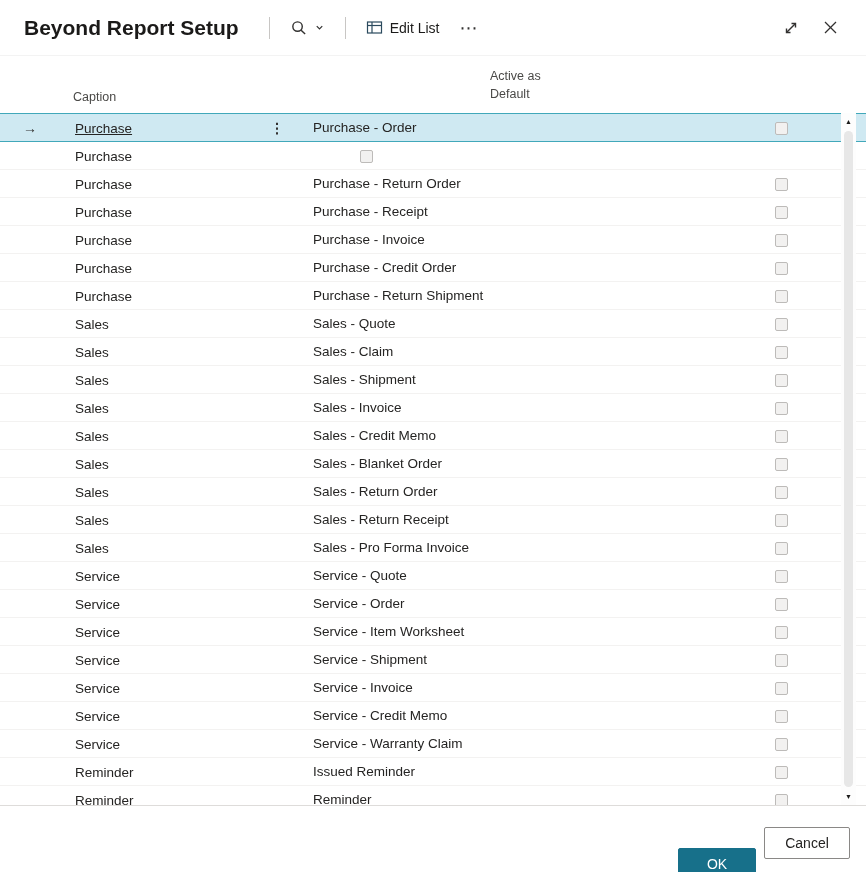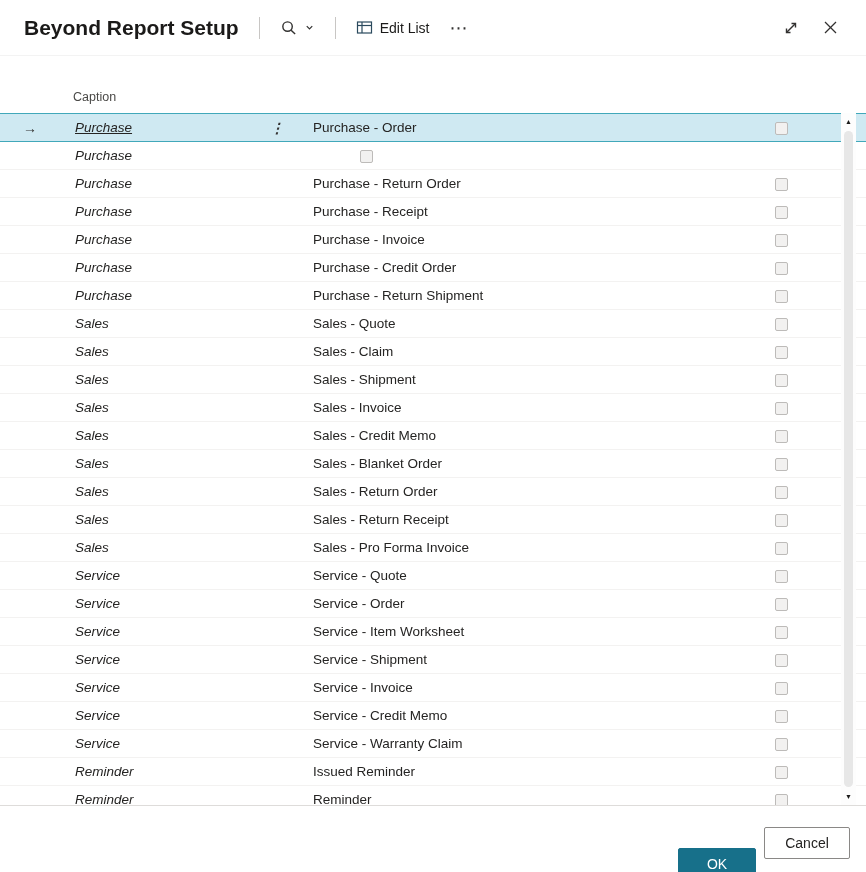--- a/index.html
+++ b/index.html
@@ -3,21 +3,21 @@
 <meta charset="utf-8">
 <style>
   * { margin:0; padding:0; box-sizing:border-box; }
   html,body { width:866px; height:872px; background:#fff; overflow:hidden;
               font-family:"Liberation Sans", sans-serif; }
   .dialog { width:866px; height:872px; display:flex; flex-direction:column; background:#fff; }
 
   
   .header { height:56px; flex:none; display:flex; align-items:center;
             padding:0 20px 0 24px; gap:8px; border-bottom:1px solid #f3f3f3; }
-  .title { font-size:21px; font-weight:700; color:#1b1a19; white-space:nowrap; margin-right:6px; }
+  .title { font-size:21px; font-weight:700; color:#1b1a19; white-space:nowrap; margin-right:16px; }
   .vsep { width:1px; height:22px; background:#c8c6c4; margin:0 6px; flex:none; }
   .hbtn { display:flex; align-items:center; gap:7px; border:none; background:none;
           cursor:pointer; color:#1b1a19; font-size:14px; padding:4px 6px; font-family:inherit; }
   .more-dots { font-size:18px; color:#323130; line-height:1; }
   .header-spacer { flex:1; }
   .win-btn { background:none; border:none; padding:6px 8px; cursor:pointer;
              display:flex; align-items:center; }
 
   
   .col-headers { height:57px; flex:none; display:flex; align-items:flex-end;
@@ -34,21 +34,21 @@
                    border-bottom:1px solid #dedcda; }
   .row { display:flex; height:28px; align-items:center; background:#fff;
          border-bottom:1px solid #f3f2f1; font-size:13.5px; color:#252423; cursor:pointer; }
   .row.selected { background:var(--selected-bg,#cfe9f2); height:29px;
                   border-top:1px solid var(--selected-border,#41a8ba);
                   border-bottom:1px solid var(--selected-border,#41a8ba); }
   .cell-marker { width:60px; flex:none; display:flex; justify-content:center; }
   .row-arrow { visibility:hidden; font-size:14px; color:#323130; }
   .row.selected .row-arrow { visibility:visible; }
   .cell-area { width:240px; flex:none; padding:0 14px 0 15px; display:flex;
-               align-items:flex-start; justify-content:space-between;font-style:italic; }
+               align-items:flex-end; justify-content:space-between; }
   .row.selected .area-text { text-decoration:underline; }
   .kebab { visibility:hidden; color:#323130; font-size:14px; font-weight:bold; padding:0 2px; }
   .row.selected .kebab { visibility:visible; }
   .cell-caption { width:415px; flex:none; padding-left:13px; white-space:nowrap; }
   .cell-active { flex:1; }
   .checkbox { display:inline-block; width:13px; height:13px; margin-left:60px; vertical-align:middle;
               border:1px solid #bdbbb9; background:#f2f1f0; border-radius:2px; cursor:default; }
 
   
   .scrollbar { position:absolute; top:0; right:10px; width:15px; height:100%;
@@ -117,20 +117,24 @@
           <line x1="2" y1="2" x2="13" y2="13"></line>
             <line x1="13" y1="2" x2="2" y2="13"></line>
         </svg>
       </span>
     </button>
   </div>
 
   <div class="col-headers">
     <div class="ch-marker"></div>
     <div class="ch ch-caption">Caption</div>
+    <div class="ch ch-active">
+      <div>Active as</div>
+      <div>Default</div>
+    </div>
   </div>
 
   <div class="rows-viewport">
     <div>
         <div class="row selected">
     <div class="cell-marker">
       <span class="row-arrow">→</span>
     </div>
     <div class="cell-area">
       <span class="area-text">Purchase</span>

